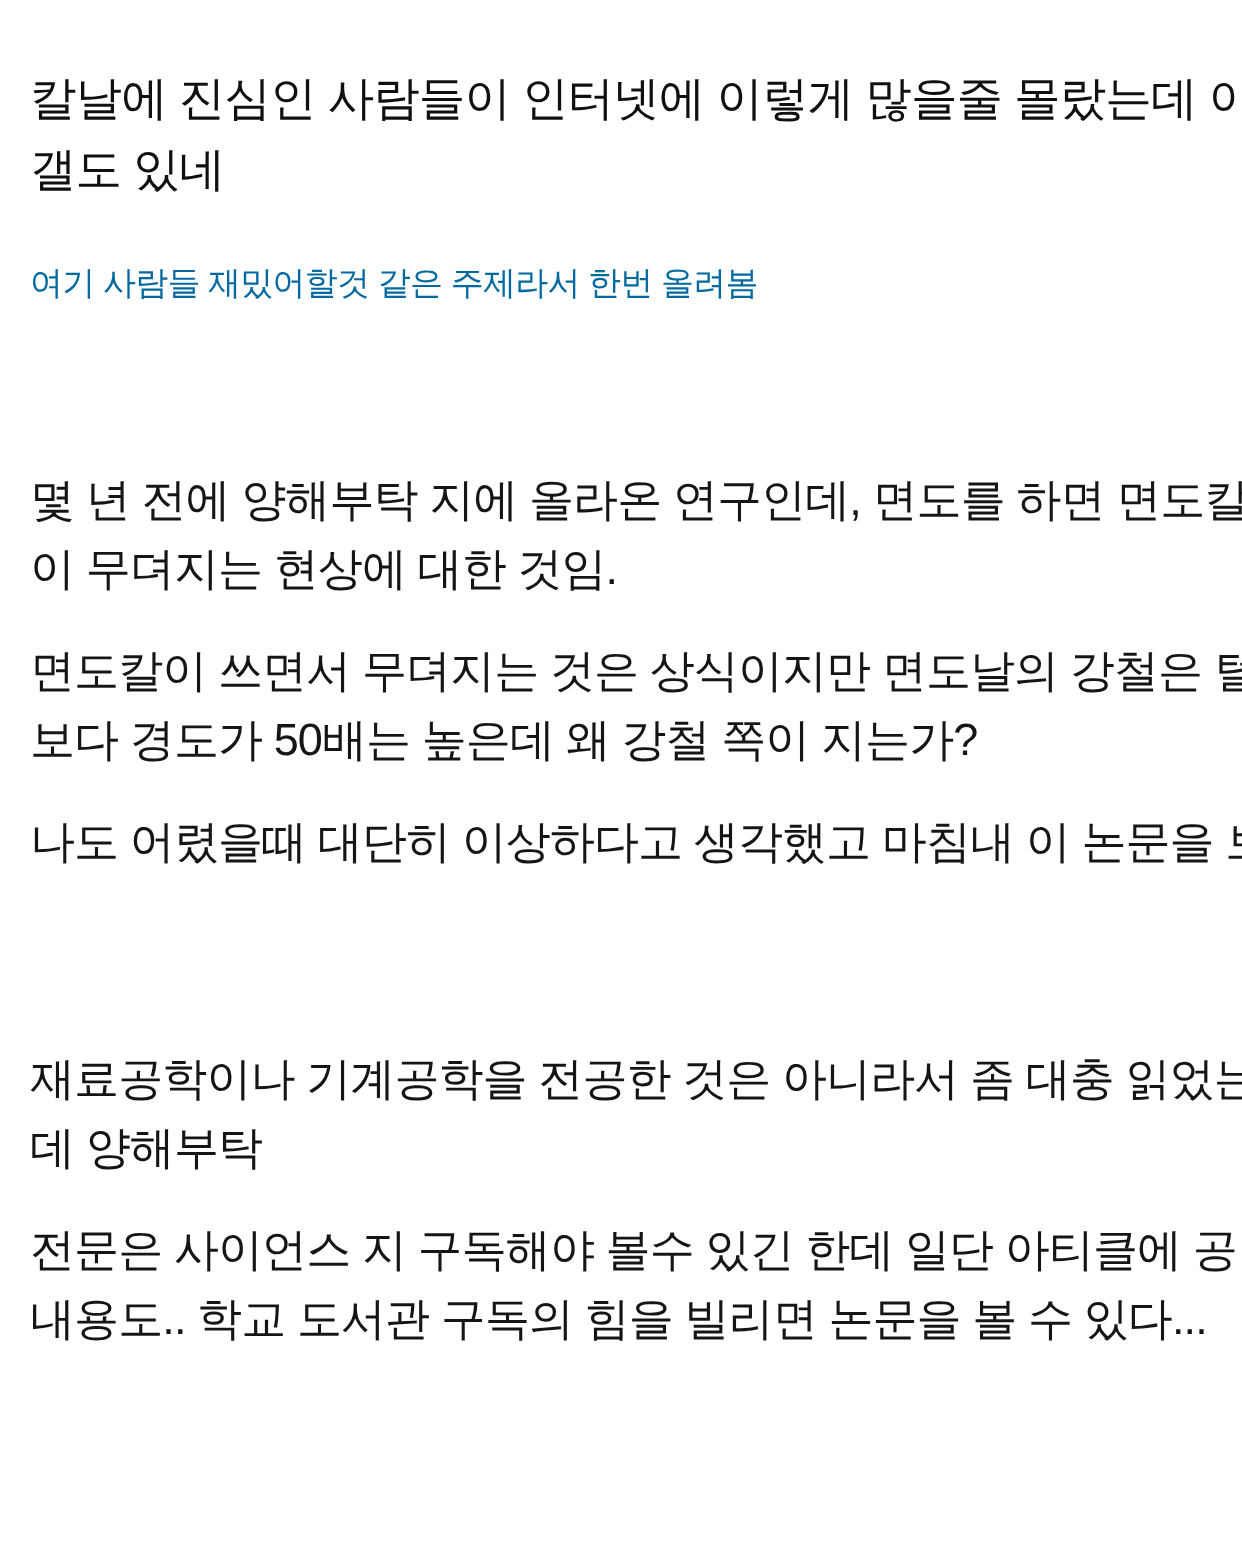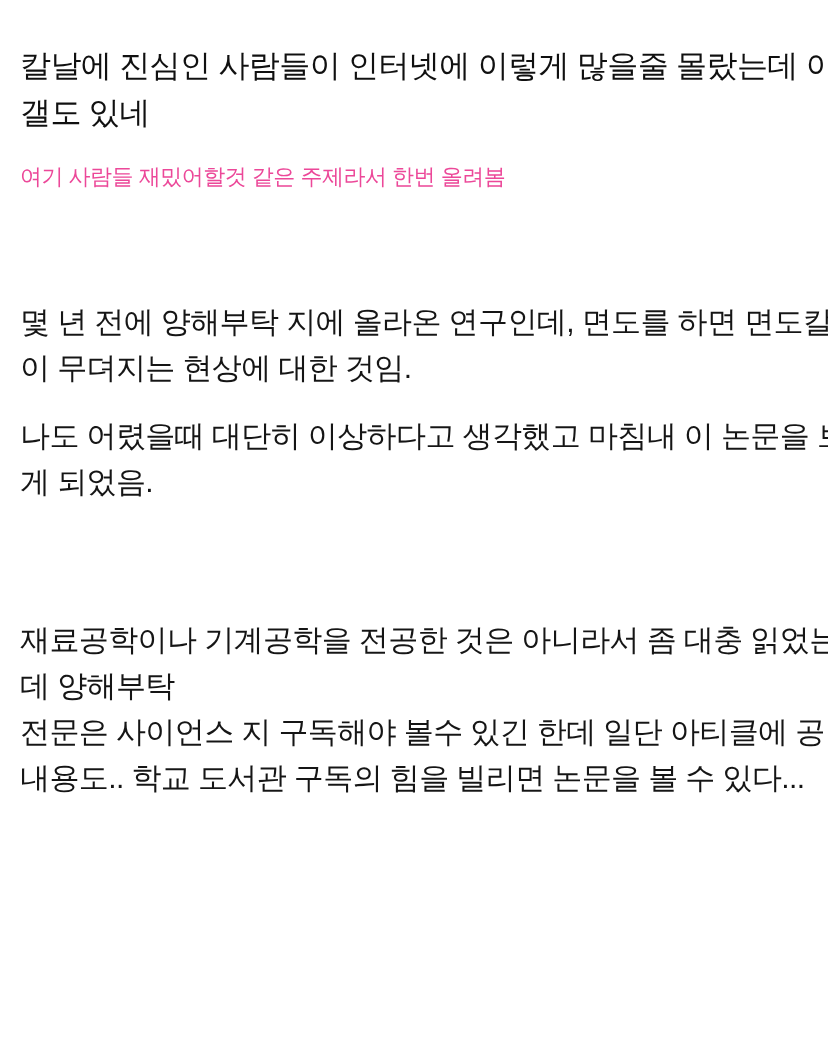--- a/index.html
+++ b/index.html
@@ -23,39 +23,39 @@
     white-space: nowrap;
   }
   .post-title {
     font-size: 31px;
     line-height: 47px;
     font-weight: 500;
     color: #101010;
     letter-spacing: -0.6px;
   }
   .post-subtitle {
-    margin-top: 27px;
+    margin-top: 39px;
     font-size: 22px;
     line-height: 28px;
     font-weight: 400;
-    color: #ec4899;
+    color: #0369a1;
     letter-spacing: -0.5px;
   }
   .para {
     font-size: 30px;
     line-height: 46px;
     font-weight: 400;
     color: #151515;
     letter-spacing: -0.6px;
   }
   .para-1 { margin-top: 108px; }
   .para-2 { margin-top: 22px; }
   .para-3 { margin-top: 22px; }
   .para-4 { margin-top: 112px; }
-  .para-5 { }
+  .para-5 { margin-top: 22px; }
   .para-6 { }
 </style>
 </head>
 <body>
 
 <div class="post">
 
   <h1 class="post-title" style="margin:0;font-weight:500;">
     <div class="line">칼날에 진심인 사람들이 인터넷에 이렇게 많을줄 몰랐는데 이런</div>
     <div class="line">갤도 있네</div>
@@ -63,24 +63,27 @@
 
   <div class="post-subtitle">
     <div class="line">여기 사람들 재밌어할것 같은 주제라서 한번 올려봄</div>
   </div>
 
   <div class="para para-1">
     <div class="line">몇 년 전에 양해부탁 지에 올라온 연구인데, 면도를 하면 면도칼</div>
     <div class="line">이 무뎌지는 현상에 대한 것임.</div>
   </div>
 
+  <div class="para para-2">
+    <div class="line">면도칼이 쓰면서 무뎌지는 것은 상식이지만 면도날의 강철은 털</div>
+    <div class="line">보다 경도가 50배는 높은데 왜 강철 쪽이 지는가?</div>
+  </div>
 
   <div class="para para-3">
     <div class="line">나도 어렸을때 대단히 이상하다고 생각했고 마침내 이 논문을 보</div>
-    <div class="line">게 되었음.</div>
   </div>
 
   <div class="para para-4">
     <div class="line">재료공학이나 기계공학을 전공한 것은 아니라서 좀 대충 읽었는</div>
     <div class="line">데 양해부탁</div>
   </div>
 
   <div class="para para-5">
     <div class="line">전문은 사이언스 지 구독해야 볼수 있긴 한데 일단 아티클에 공</div>
   </div>

